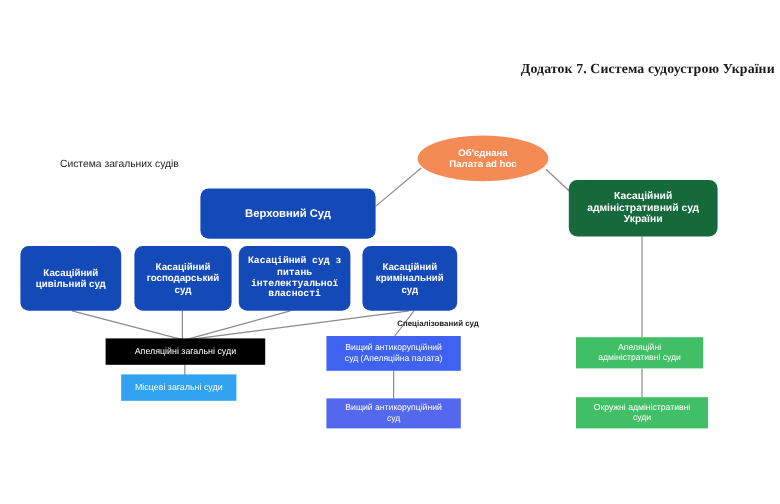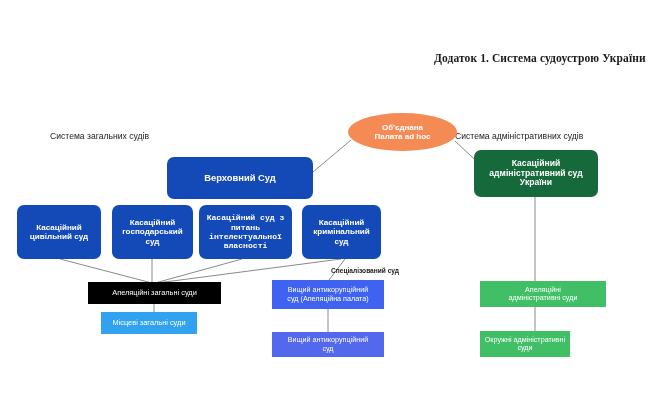--- a/index.html
+++ b/index.html
@@ -105,26 +105,26 @@
     left: 272px; top: 280px; width: 112px; height: 29px;
     background: #3f63f0;
     font-size: 7.2px;
   }
   .n-anticorr {
     left: 272px; top: 332px; width: 112px; height: 25px;
     background: #5468ee;
     font-size: 7.2px;
   }
   .n-appeal-adm {
-    left: 480px; top: 281px; width: 126px; height: 26px;
+    left: 480px; top: 281px; width: 106px; height: 26px;
     background: #41bf66;
     font-size: 7.2px;
   }
   .n-okruzhni-adm {
-    left: 480px; top: 331px; width: 90px; height: 26px;
+    left: 480px; top: 331px; width: 110px; height: 26px;
     background: #41bf66;
     font-size: 7.2px;
   }
 </style>
 </head>
 <body>
 
 <div id="canvas">
 
   <svg id="connectors" viewBox="0 0 650 420">
@@ -141,25 +141,24 @@
     <line x1="345" y1="259" x2="329" y2="280" stroke="#8a8a8a" stroke-width="1"></line>
 
     <line x1="154" y1="304" x2="154" y2="332" stroke="#8a8a8a" stroke-width="1"></line>
 
     <line x1="328" y1="309" x2="328" y2="332" stroke="#8a8a8a" stroke-width="1"></line>
 
     <line x1="535" y1="197" x2="535" y2="281" stroke="#8a8a8a" stroke-width="1"></line>
     <line x1="535" y1="307" x2="535" y2="331" stroke="#8a8a8a" stroke-width="1"></line>
   </svg>
 
-  <div class="title" style="left:434px; top:52px;">Додаток 1. Система судоустрою України</div>
+  <div class="title" style="left:434px; top:52px;">Додаток 7. Система судоустрою України</div>
 
   <div class="section-header" style="left:50px; top:131px;">Система загальних судів</div>
 
-  <div class="section-header" style="left:455px; top:131px;">Система адміністративних судів</div>
 
   <div class="small-note" style="left:331px; top:267px;">Спеціалізований суд</div>
 
   <div class="node n-ellipse">Об'єднана
 Палата ad hoc</div>
 
   <div class="node n-supreme">Верховний Суд</div>
 
   <div class="node n-cass n-cass-1">Касаційний
 цивільний суд</div>

